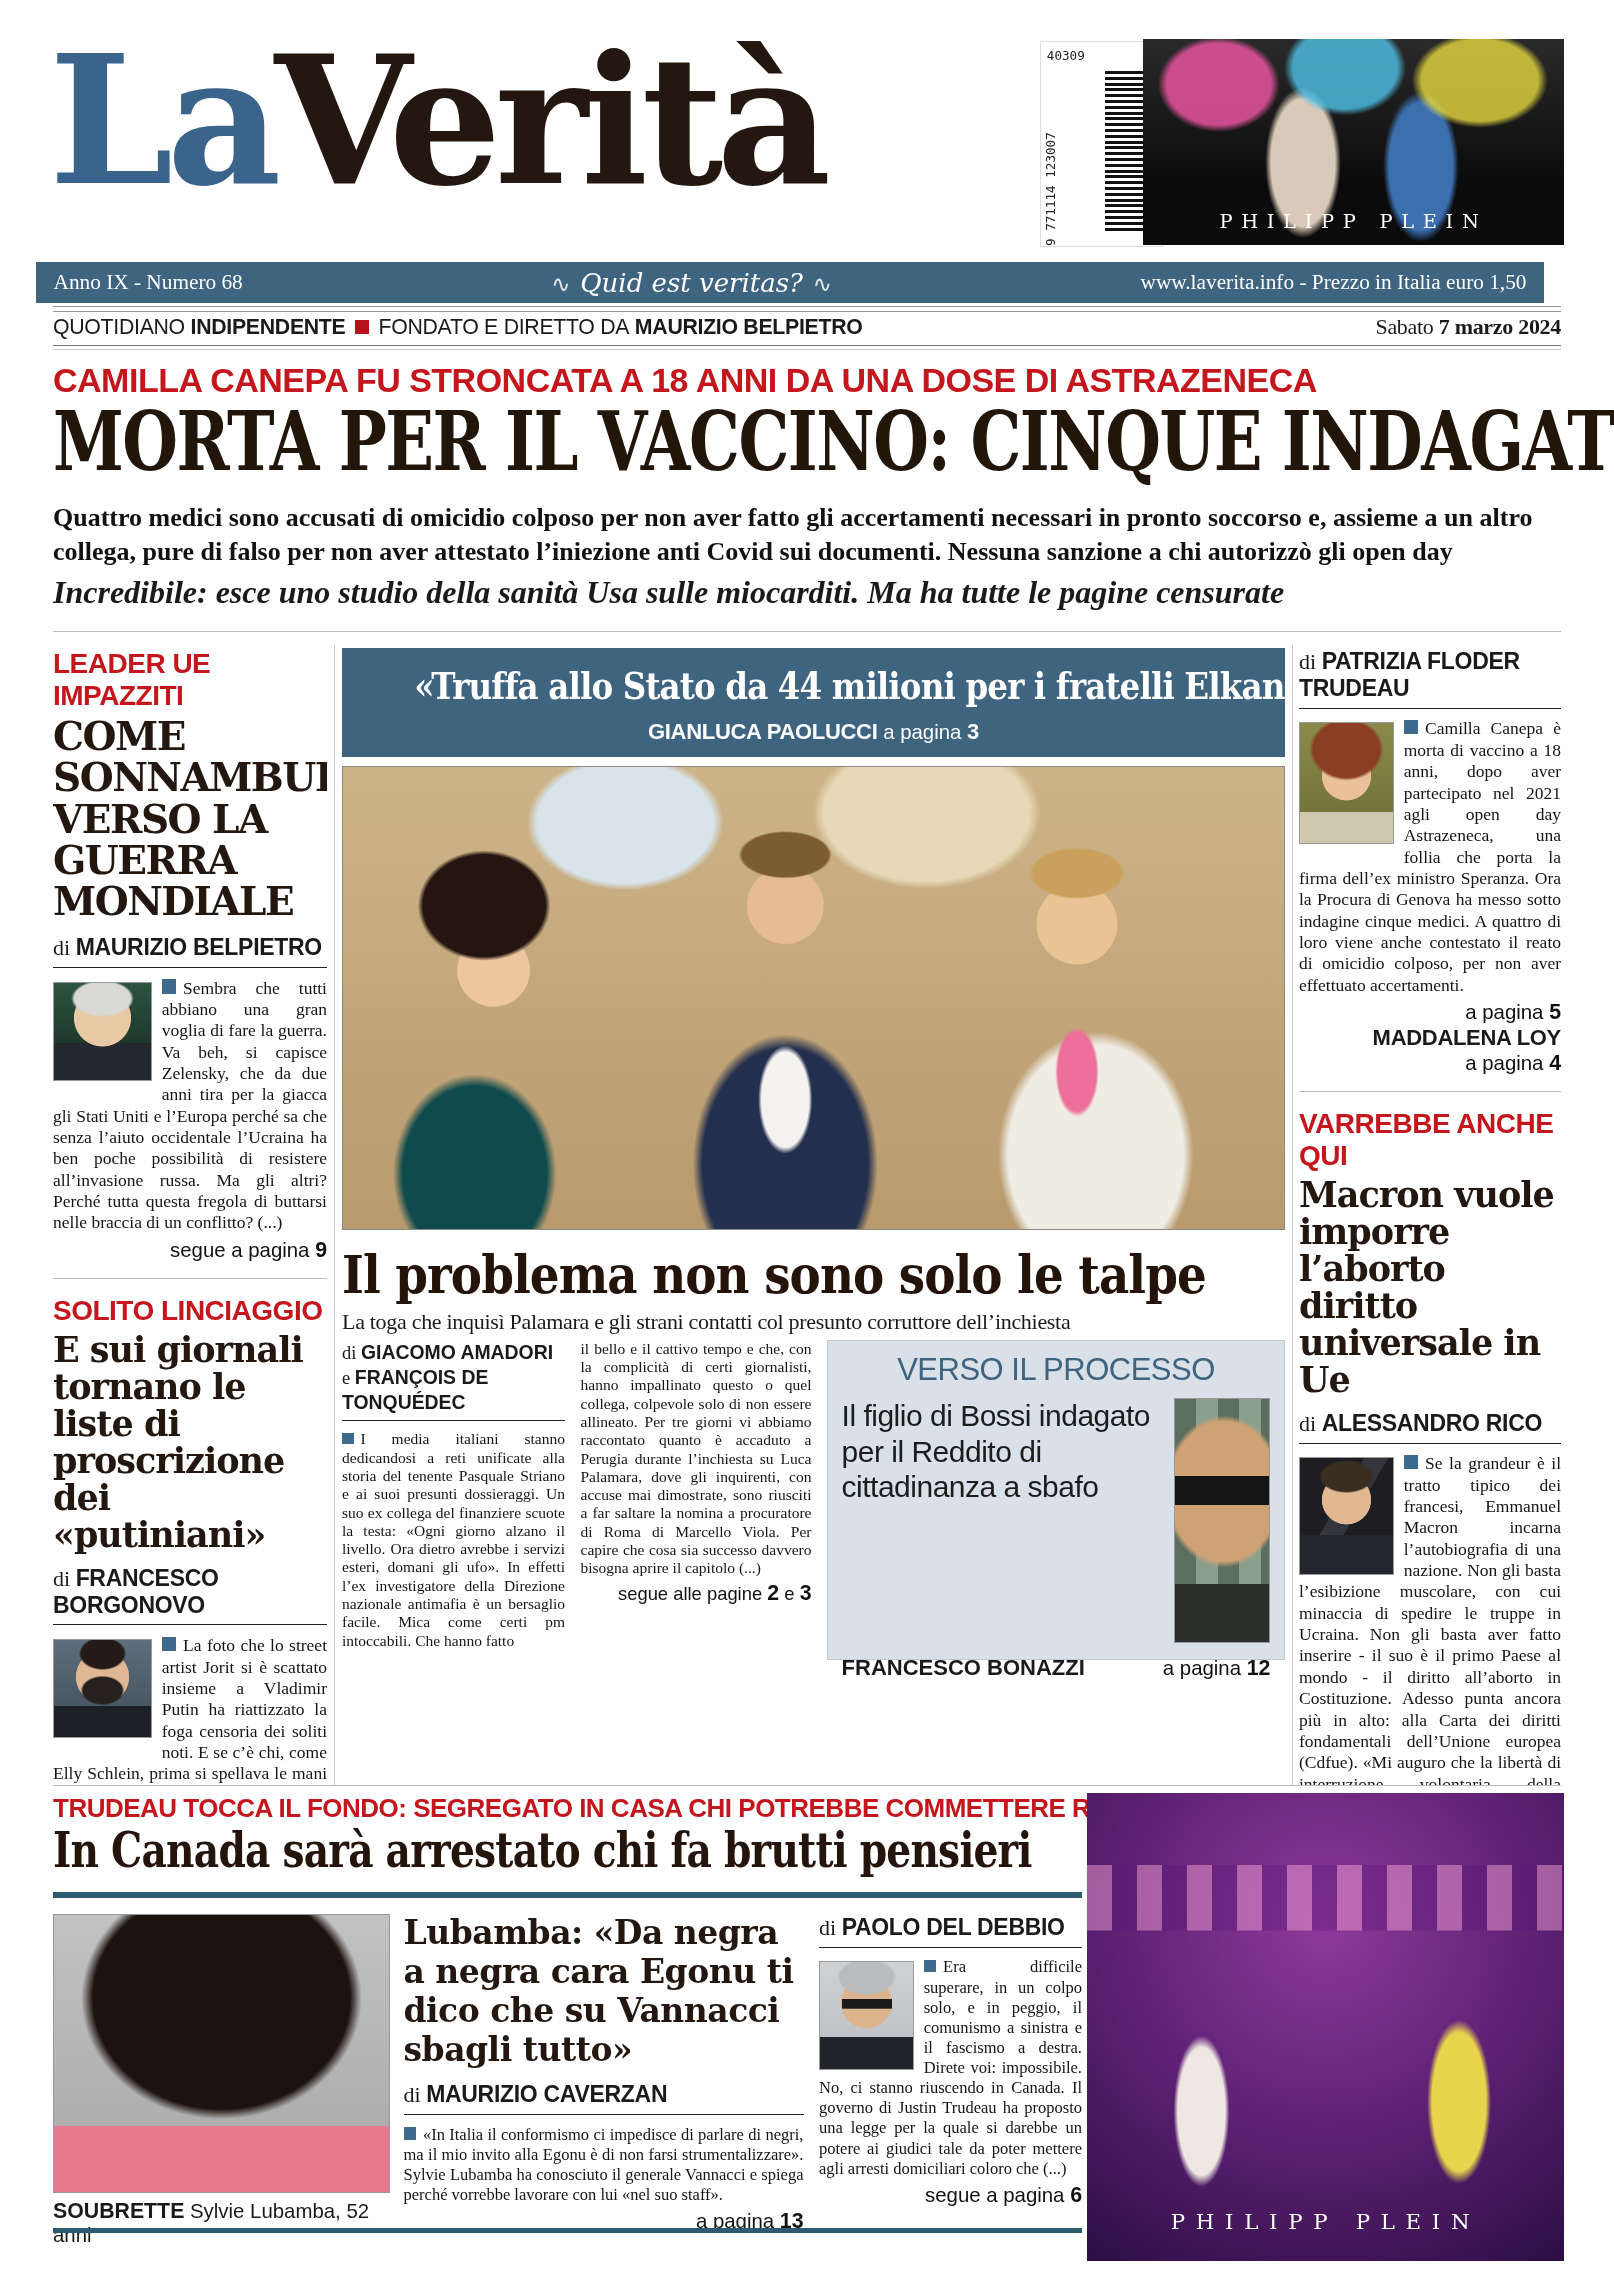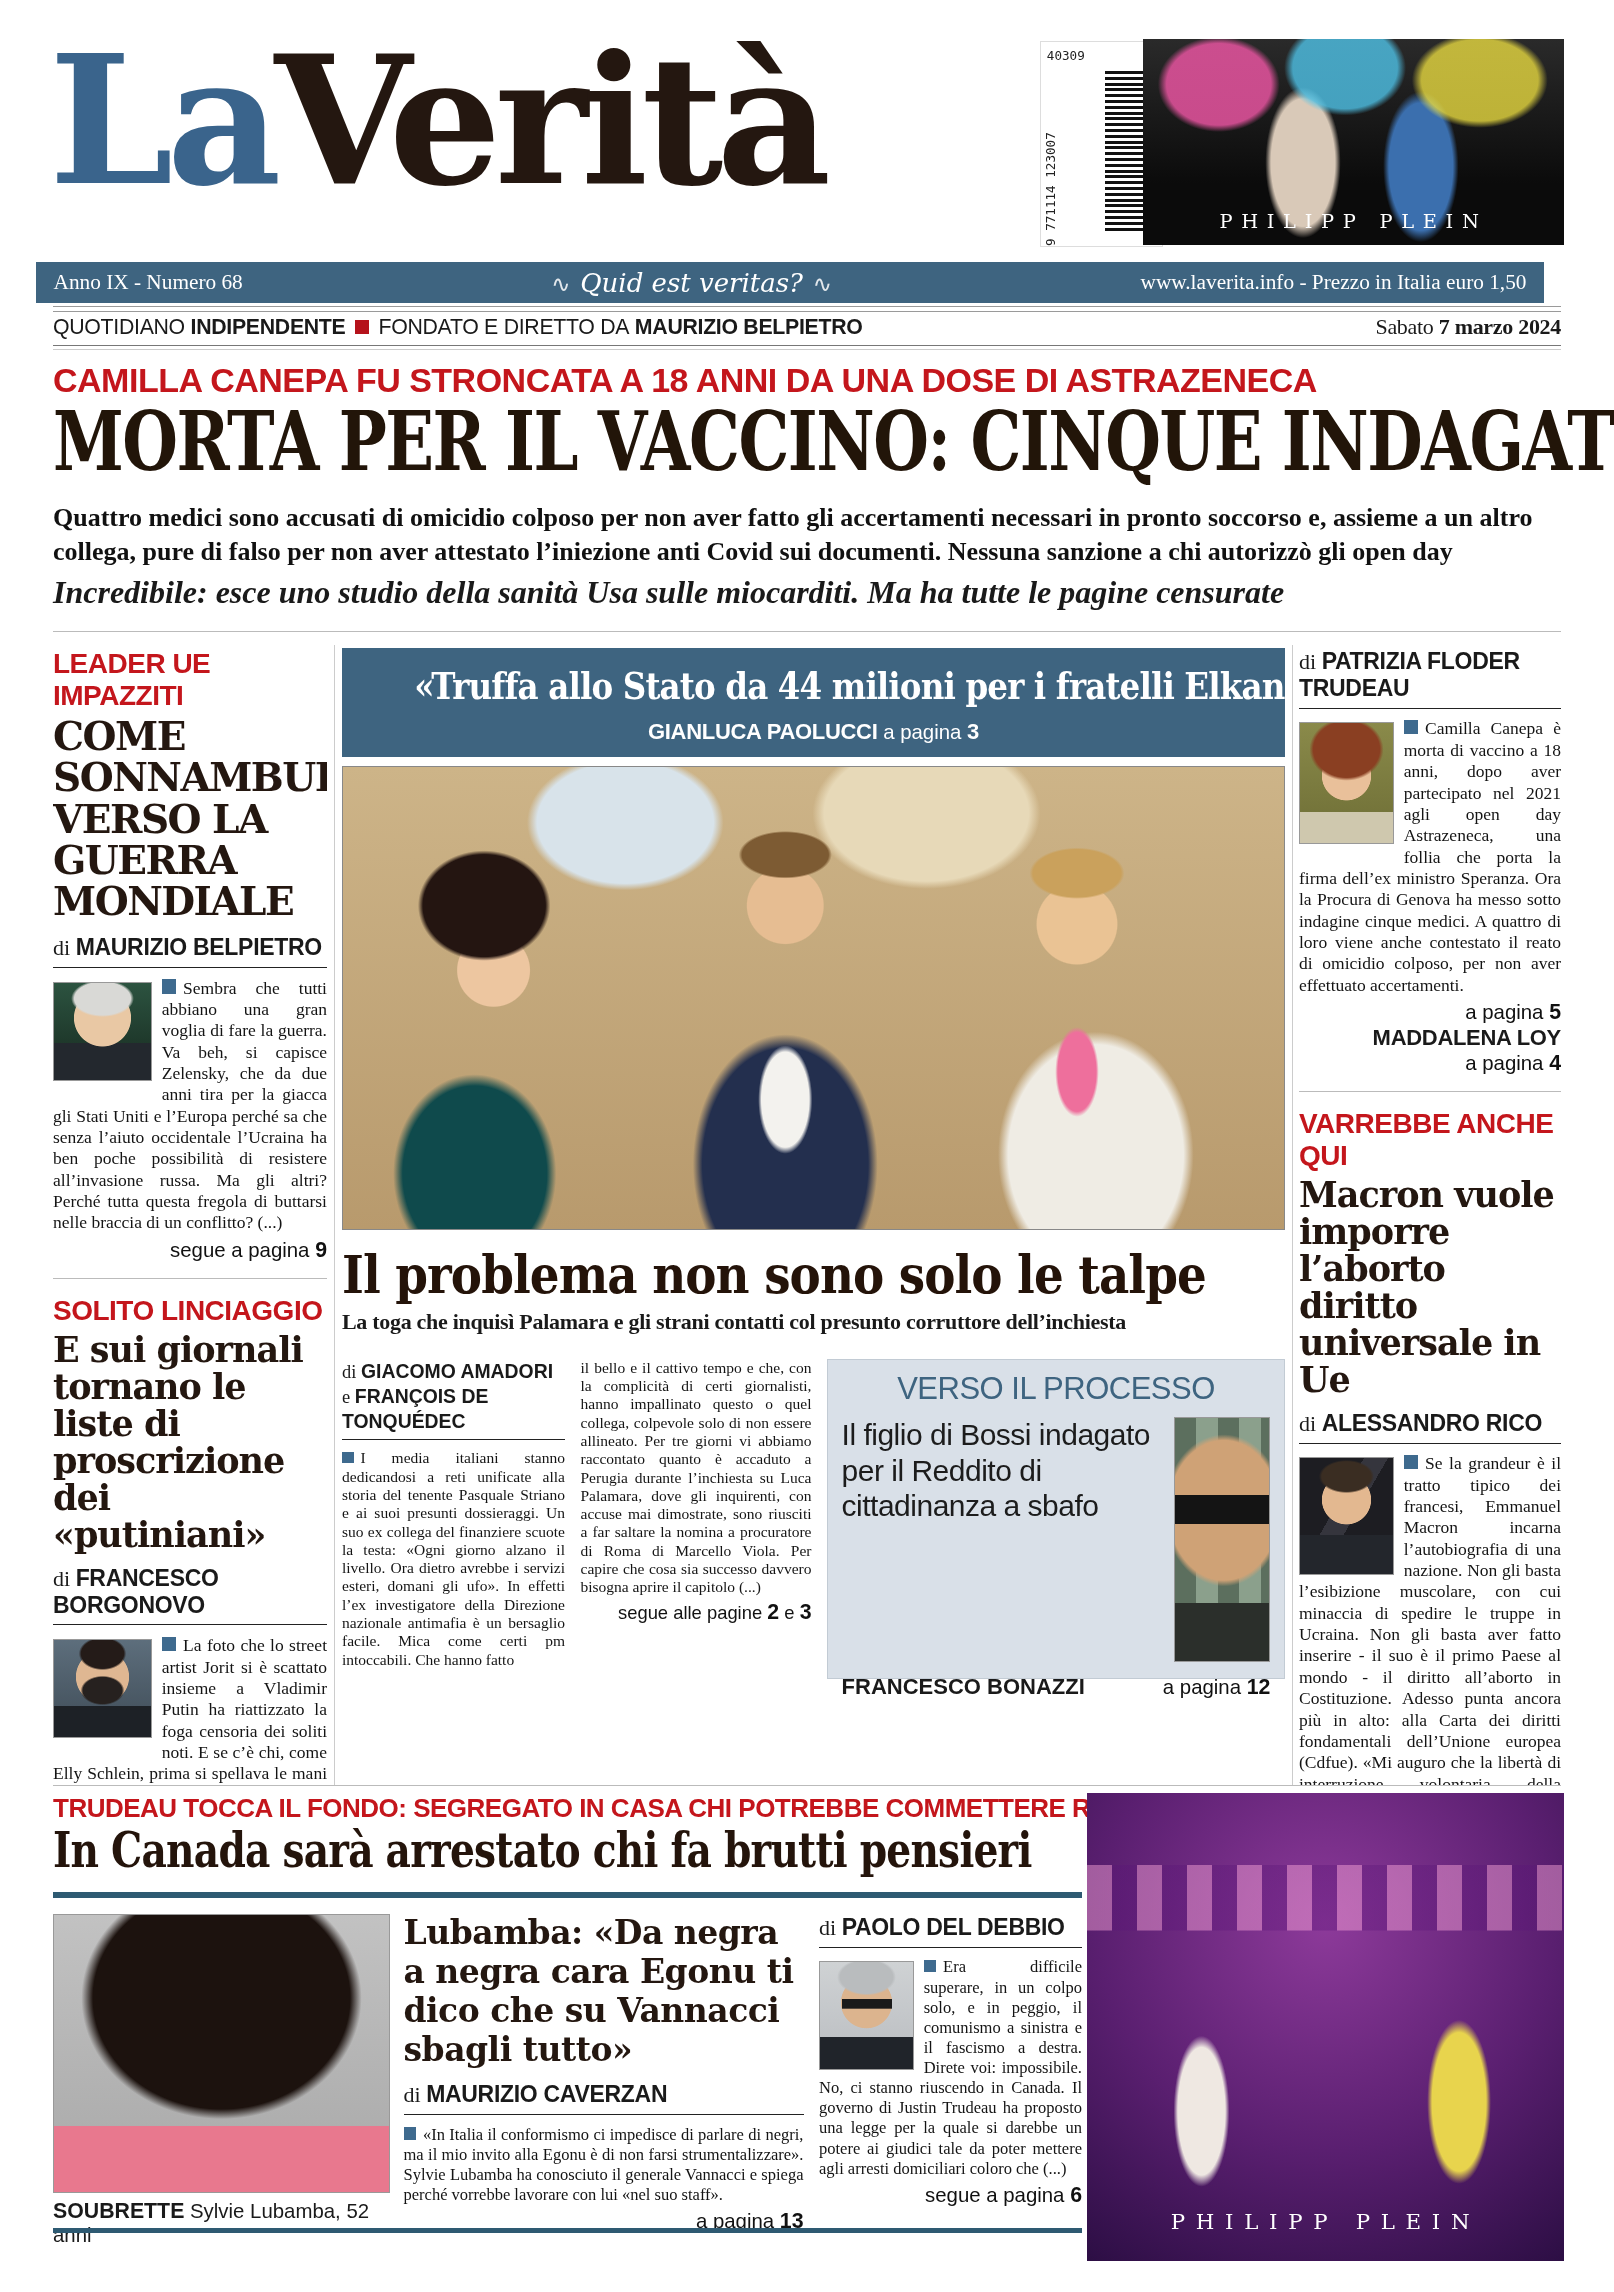--- a/index.html
+++ b/index.html
@@ -132,22 +132,22 @@
     linear-gradient(180deg,#cdb488,#b89a6d);}
 
   
   .elkann-box{background:#3e6480;color:#fff;text-align:center;padding:15.5px 9.7px 11.6px;}
   .elkann-box .hl{font-family:"DejaVu Serif",serif;font-weight:bold;font-size:37px;
         letter-spacing:-1px;}
   .elkann-box .by{margin-top:11.6px;font-family:"Liberation Sans",sans-serif;font-size:20.4px;}
   .elkann-box .by b{font-size:22px;letter-spacing:-0.3px;}
   .talpe-title{margin-top:15.5px;font-family:"DejaVu Serif",serif;font-weight:bold;
         color:#241309;font-size:52px;line-height:1.1;letter-spacing:-1px;}
-  .talpe-deck{margin-top:5.8px;font-weight:bold;font-size:22px;letter-spacing:-0.3px;}
-  .talpe-cols{display:flex;gap:15.5px;margin-top:24px;}
+  .talpe-deck{margin-top:5.8px;font-weight:normal;font-size:22px;letter-spacing:-0.3px;}
+  .talpe-cols{display:flex;gap:15.5px;margin-top:5px;}
   .tc1{width:223px;} .tc2{width:231px;} .tc3{flex:1;}
   .byline-sm{border-bottom:1.9px solid #222;padding-bottom:4.9px;font-size:18.4px;line-height:1.25;}
   .byline-sm .nm{font-family:"Liberation Sans",sans-serif;font-weight:700;font-size:19.4px;}
   .bossi-box{background:#d9e0e8;border:1px solid #c2cbd4;padding:11.6px 13.6px;box-sizing:border-box;height:320px;}
   .bossi-box .bk{text-align:center;color:#3e6480;font-family:"Liberation Sans",sans-serif;
         font-weight:400;font-size:31px;letter-spacing:-0.5px;}
   .bossi-flex{display:flex;gap:13.6px;margin-top:9.7px;}
   .bossi-title{font-family:"Liberation Sans",sans-serif;font-weight:400;font-size:30px;
         line-height:1.18;color:#1c1c1c;letter-spacing:-0.5px;}
   .bossi-foot{display:flex;justify-content:space-between;align-items:baseline;margin-top:11.6px;}

